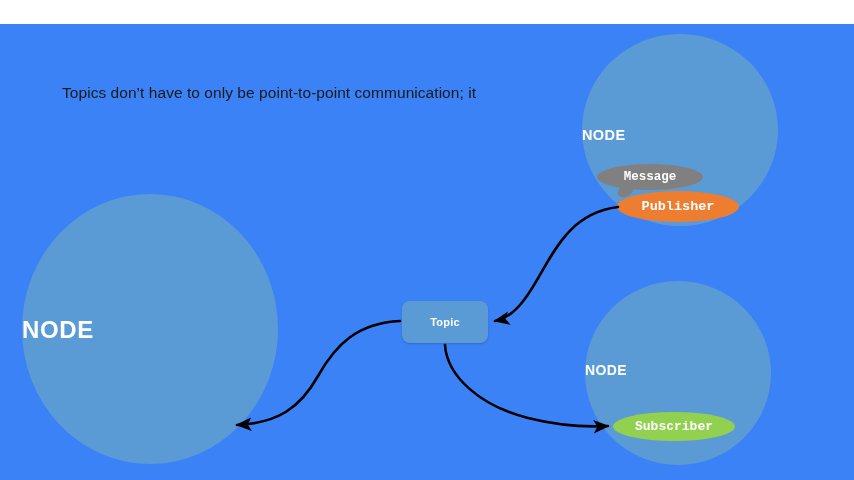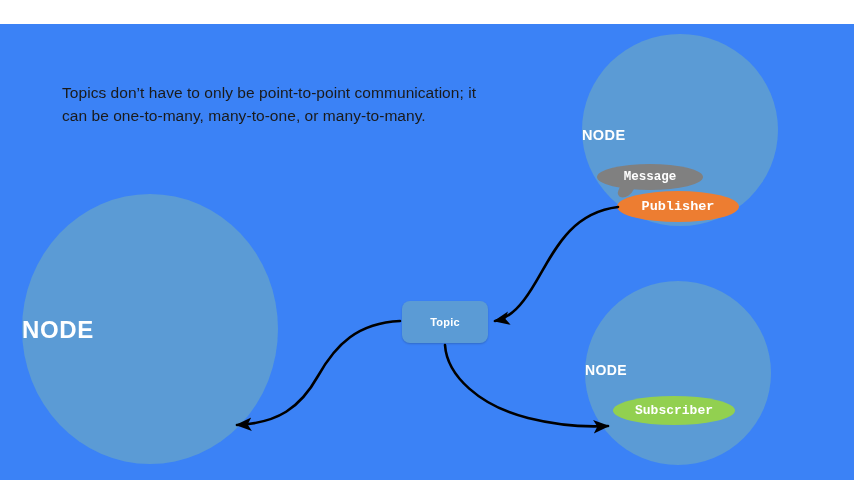--- a/index.html
+++ b/index.html
@@ -78,21 +78,21 @@
     color: #ffffff;
     font-weight: bold;
     white-space: nowrap;
     font-family: Liberation Mono, monospace;
   }
   .ellipse.green  { background: #92d050; }
   .ellipse.orange { background: #ed7d31; }
   .ellipse.gray   { background: #808080; }
   
   #sub-bottomright {
-    left: 613px; top: 372px; width: 122px; height: 29px;
+    left: 613px; top: 388px; width: 122px; height: 29px;
     font-size: 13px;
   }
   
   #pub-topright {
     left: 617px; top: 167px; width: 122px; height: 31px;
     font-size: 13.5px;
   }
   
   #msg-topright {
     left: 597px; top: 140px; width: 106px; height: 26px;
@@ -149,21 +149,20 @@
     stroke-linecap: round;
   }
 </style>
 </head>
 <body>
 
 <div id="canvas">
 
   <div id="caption">
     <span class="line">Topics don’t have to only be point-to-point communication; it</span>
-    <span class="line">can be one-to-many, many-to-one, or many-to-many.</span>
   </div>
 
   <div class="node" id="node-left">
     <div class="node-label">NODE</div>
 
   </div>
 
   <div class="node" id="node-topright">
     <div class="node-label">NODE</div>
   </div>

